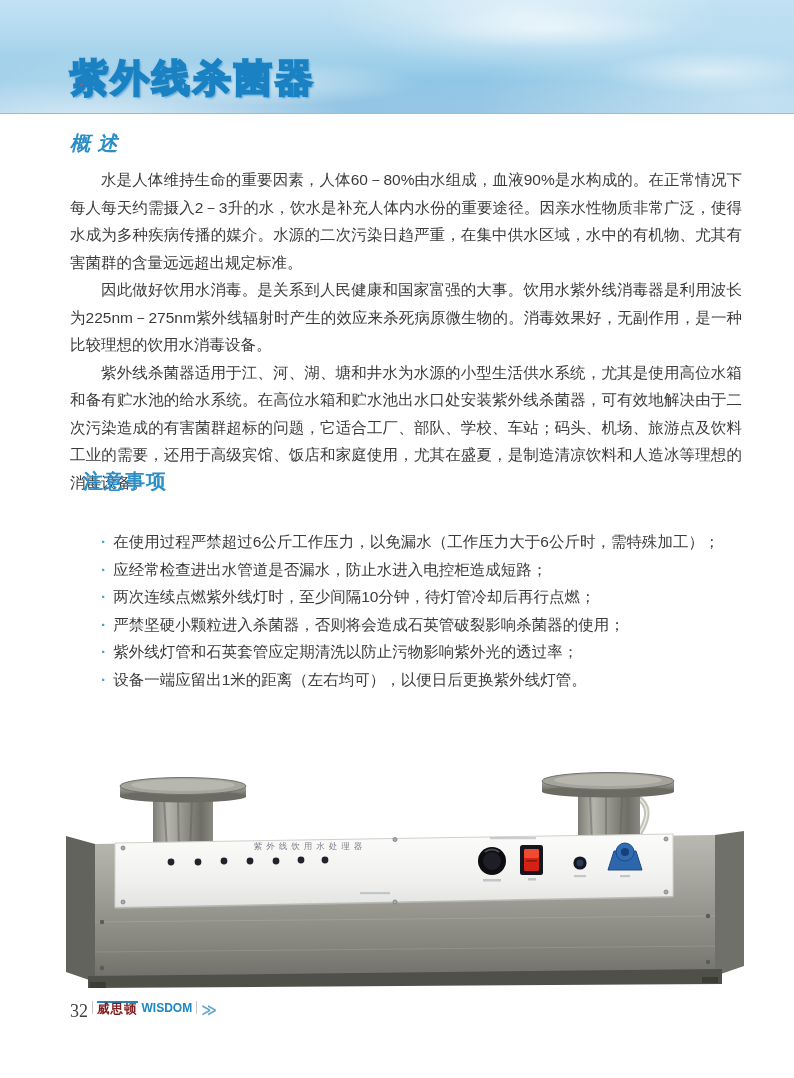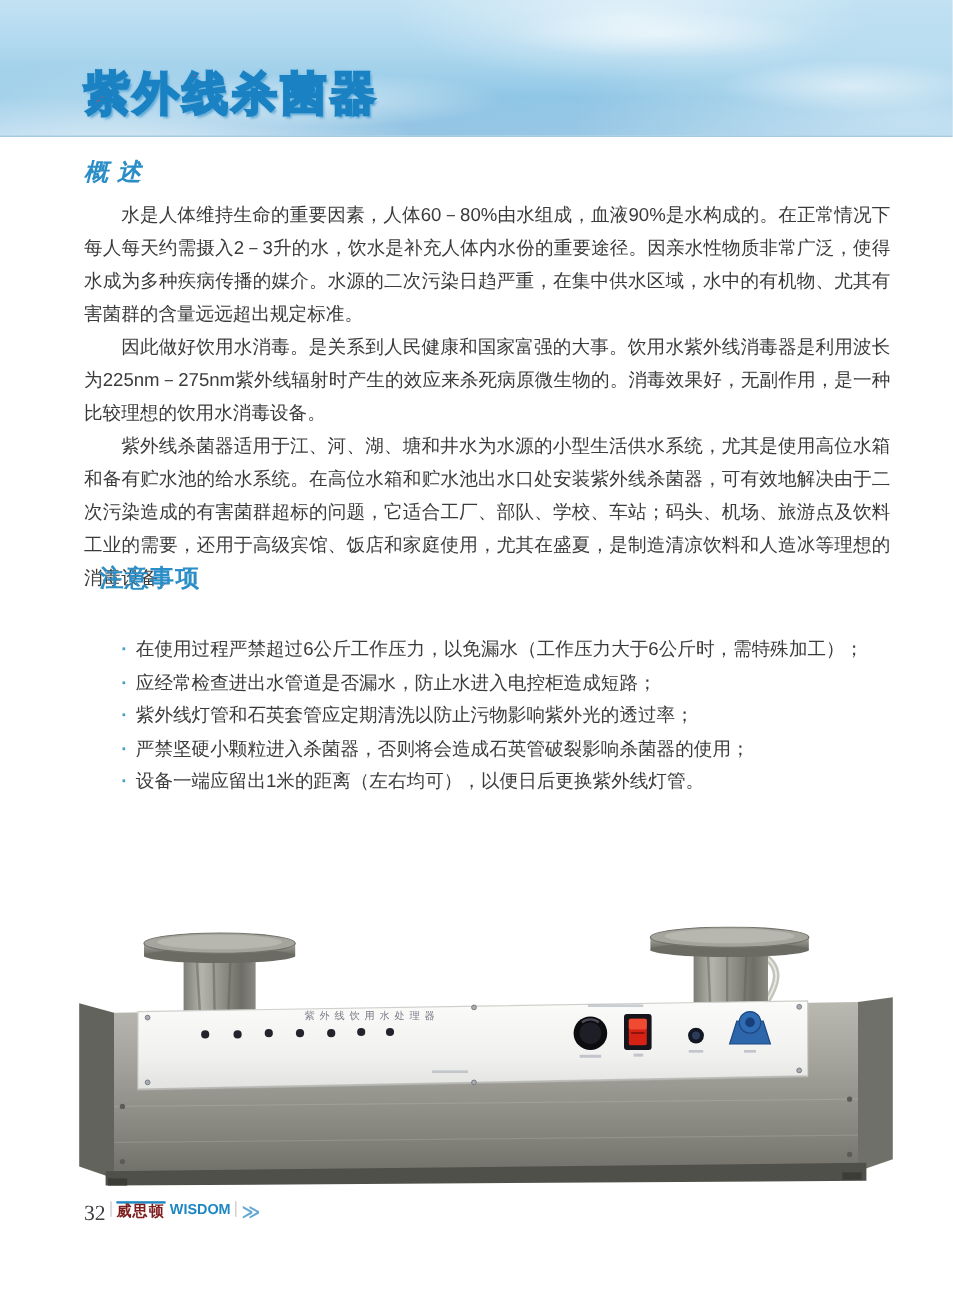--- a/index.html
+++ b/index.html
@@ -82,22 +82,23 @@
   <p>水是人体维持生命的重要因素，人体60－80%由水组成，血液90%是水构成的。在正常情况下每人每天约需摄入2－3升的水，饮水是补充人体内水份的重要途径。因亲水性物质非常广泛，使得水成为多种疾病传播的媒介。水源的二次污染日趋严重，在集中供水区域，水中的有机物、尤其有害菌群的含量远远超出规定标准。</p>
   <p>因此做好饮用水消毒。是关系到人民健康和国家富强的大事。饮用水紫外线消毒器是利用波长为225nm－275nm紫外线辐射时产生的效应来杀死病原微生物的。消毒效果好，无副作用，是一种比较理想的饮用水消毒设备。</p>
   <p>紫外线杀菌器适用于江、河、湖、塘和井水为水源的小型生活供水系统，尤其是使用高位水箱和备有贮水池的给水系统。在高位水箱和贮水池出水口处安装紫外线杀菌器，可有效地解决由于二次污染造成的有害菌群超标的问题，它适合工厂、部队、学校、车站；码头、机场、旅游点及饮料工业的需要，还用于高级宾馆、饭店和家庭使用，尤其在盛夏，是制造清凉饮料和人造冰等理想的消毒设备。</p>
 </div>
 
 <h2 class="section-heading" id="notes-heading">注意事项</h2>
 <div class="copy" id="notes-list">
   <ul>
     <li><span class="bullet">·</span><span>在使用过程严禁超过6公斤工作压力，以免漏水（工作压力大于6公斤时，需特殊加工）；</span></li>
     <li><span class="bullet">·</span><span>应经常检查进出水管道是否漏水，防止水进入电控柜造成短路；</span></li>
+    <li><span class="bullet">·</span><span>两次连续点燃紫外线灯时，至少间隔10分钟，待灯管冷却后再行点燃；</span></li>
+    <li><span class="bullet">·</span><span>严禁坚硬小颗粒进入杀菌器，否则将会造成石英管破裂影响杀菌器的使用；</span></li>
     <li><span class="bullet">·</span><span>紫外线灯管和石英套管应定期清洗以防止污物影响紫外光的透过率；</span></li>
-    <li><span class="bullet">·</span><span>严禁坚硬小颗粒进入杀菌器，否则将会造成石英管破裂影响杀菌器的使用；</span></li>
     <li><span class="bullet">·</span><span>设备一端应留出1米的距离（左右均可），以便日后更换紫外线灯管。</span></li>
   </ul>
 </div>
 
 <div class="photo">
   <svg width="690" height="218" viewBox="0 0 690 218">
     <defs>
       <linearGradient id="neckGrad" x1="0" y1="0" x2="1" y2="0">
         <stop offset="0" stop-color="#7d7d77"></stop>
           <stop offset=".25" stop-color="#b4b4ac"></stop>

